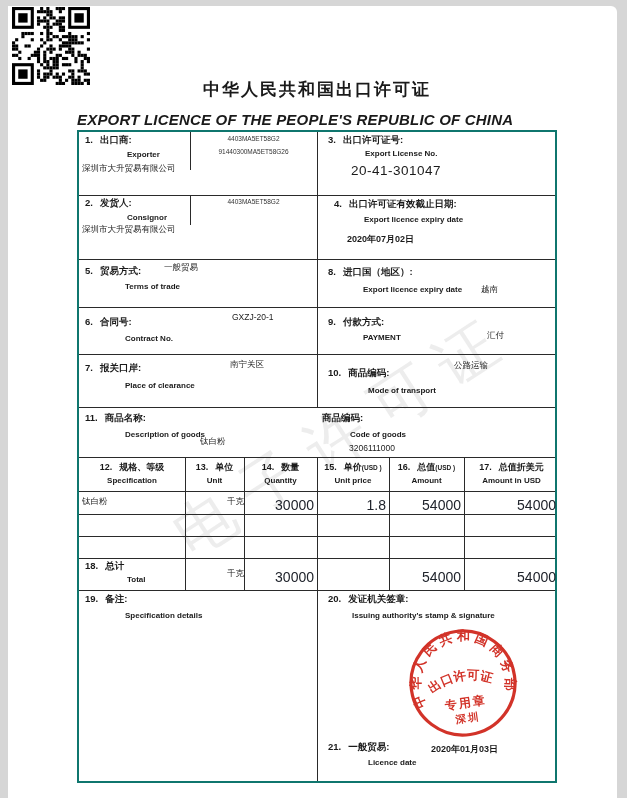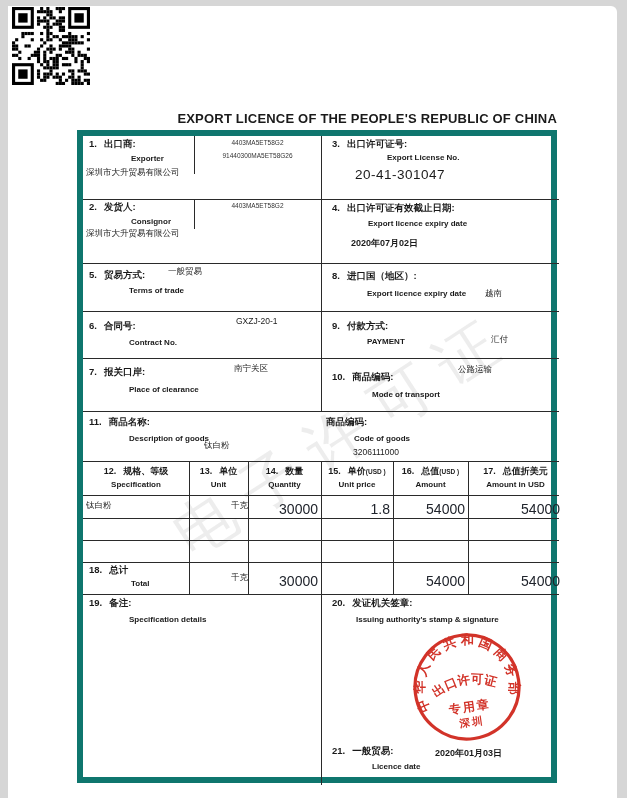--- a/index.html
+++ b/index.html
@@ -3,27 +3,27 @@
 <meta charset="utf-8">
 <style>
   html,body{margin:0;padding:0;}
   body{width:627px;height:798px;background:#d6d6d6;position:relative;
        font-family:"Liberation Sans","DejaVu Sans",sans-serif;color:#1a1a1a;}
   .page{position:absolute;left:8px;top:6px;width:609px;height:792px;background:#ffffff;
         border-radius:0 6px 0 0;overflow:hidden;}
   .qr{position:absolute;left:4px;top:1px;width:78px;height:78px;}
   .title{position:absolute;left:69px;top:72px;width:480px;text-align:center;
          font-size:17px;font-weight:bold;letter-spacing:2px;}
-  .subtitle{position:absolute;left:69px;top:105px;width:480px;text-align:right;
-            font-size:13px;font-weight:bold;letter-spacing:0.2px;}
+  .subtitle{position:absolute;left:69px;top:105px;width:480px;text-align:left;
+            font-size:15px;font-weight:bold;letter-spacing:0.2px;font-style:italic;}
   .watermark{position:absolute;left:172px;top:505px;font-size:60px;line-height:60px;
              color:rgba(110,110,110,0.12);letter-spacing:18px;white-space:nowrap;
              transform:rotate(-33deg);transform-origin:0 50%;pointer-events:none;}
   .tbl{position:absolute;left:69px;top:124px;width:480px;height:653px;
-       border:6px solid #0f766e;box-sizing:border-box;}
+       border:2px solid #0f766e;box-sizing:border-box;}
   .hl,.vl{position:absolute;background:#2a2a2a;display:block;}
   .hl{height:1px;left:0;width:476px;}
   .vl{width:1px;}
   .t{position:absolute;white-space:nowrap;line-height:1.15;}
   .zh{font-weight:700;font-size:9.5px;}
   .en{font-weight:700;font-size:8px;padding-left:26px;}
   .val{font-size:8.5px;color:#222;}
   .valb{font-size:9px;font-weight:700;}
   .code{font-size:6.5px;color:#333;text-align:center;}
   .lic{font-size:13.5px;font-weight:500;letter-spacing:0.5px;}
@@ -242,20 +242,21 @@
         <rect x="6.2" y="6.2" width="9.3" height="9.3" fill="#000"></rect>
         <rect x="55.800000000000004" y="0" width="21.7" height="21.7" fill="#000"></rect>
         <rect x="58.9" y="3.1" width="15.5" height="15.5" fill="#fff"></rect>
         <rect x="62" y="6.2" width="9.3" height="9.3" fill="#000"></rect>
         <rect x="0" y="55.800000000000004" width="21.7" height="21.7" fill="#000"></rect>
         <rect x="3.1" y="58.9" width="15.5" height="15.5" fill="#fff"></rect>
         <rect x="6.2" y="62" width="9.3" height="9.3" fill="#000"></rect>
       </svg>
   </div>
 
+  <div class="title">中华人民共和国出口许可证</div>
   <div class="subtitle">EXPORT LICENCE OF THE PEOPLE'S REPUBLIC OF CHINA</div>
   <div class="watermark">电子许可证</div>
 
   <div class="tbl">
 
     <i class="hl" style="top:63px"></i>
     <i class="hl" style="top:127px"></i>
     <i class="hl" style="top:175px"></i>
     <i class="hl" style="top:222px"></i>
     <i class="hl" style="top:275px"></i>
@@ -273,28 +274,28 @@
     <i class="vl" style="left:385px;top:325px;height:133px"></i>
     <i class="vl" style="left:111px;top:0;height:38px"></i>
     <i class="vl" style="left:111px;top:63px;height:30px"></i>
 
     <div class="t zh" style="left:6px;top:3px"><span class="no">1.</span><span>出口商:</span></div>
     <div class="t en" style="left:22px;top:18px">Exporter</div>
     <div class="t val" style="left:3px;top:32px">深圳市大升贸易有限公司</div>
     <div class="t code" style="left:112px;top:3px;width:125px">4403MA5ET58G2</div>
     <div class="t code" style="left:112px;top:16px;width:125px">91440300MA5ET58G26</div>
     <div class="t zh" style="left:249px;top:3px"><span class="no">3.</span><span>出口许可证号:</span></div>
-    <div class="t en" style="left:278px;top:17px">Export License No.</div>
+    <div class="t en" style="left:260px;top:17px">Export License No.</div>
     <div class="t lic" style="left:272px;top:31px">20-41-301047</div>
 
     <div class="t zh" style="left:6px;top:66px"><span class="no">2.</span><span>发货人:</span></div>
     <div class="t en" style="left:22px;top:81px">Consignor</div>
     <div class="t val" style="left:3px;top:93px">深圳市大升贸易有限公司</div>
     <div class="t code" style="left:112px;top:66px;width:125px">4403MA5ET58G2</div>
-    <div class="t zh" style="left:249px;top:67px"><span class="no">4.</span><span>出口许可证有效截止日期:</span></div>
+    <div class="t zh" style="left:255px;top:67px"><span class="no">4.</span><span>出口许可证有效截止日期:</span></div>
     <div class="t en" style="left:259px;top:83px">Export licence expiry date</div>
     <div class="t valb" style="left:268px;top:102px">2020年07月02日</div>
 
     <div class="t zh" style="left:6px;top:134px"><span class="no">5.</span><span>贸易方式:</span></div>
     <div class="t val" style="left:85px;top:131px">一般贸易</div>
     <div class="t en" style="left:20px;top:150px">Terms of trade</div>
     <div class="t zh" style="left:249px;top:135px"><span class="no">8.</span><span>进口国（地区）:</span></div>
     <div class="t en" style="left:258px;top:153px">Export licence expiry date</div>
     <div class="t val" style="left:402px;top:153px">越南</div>
 

